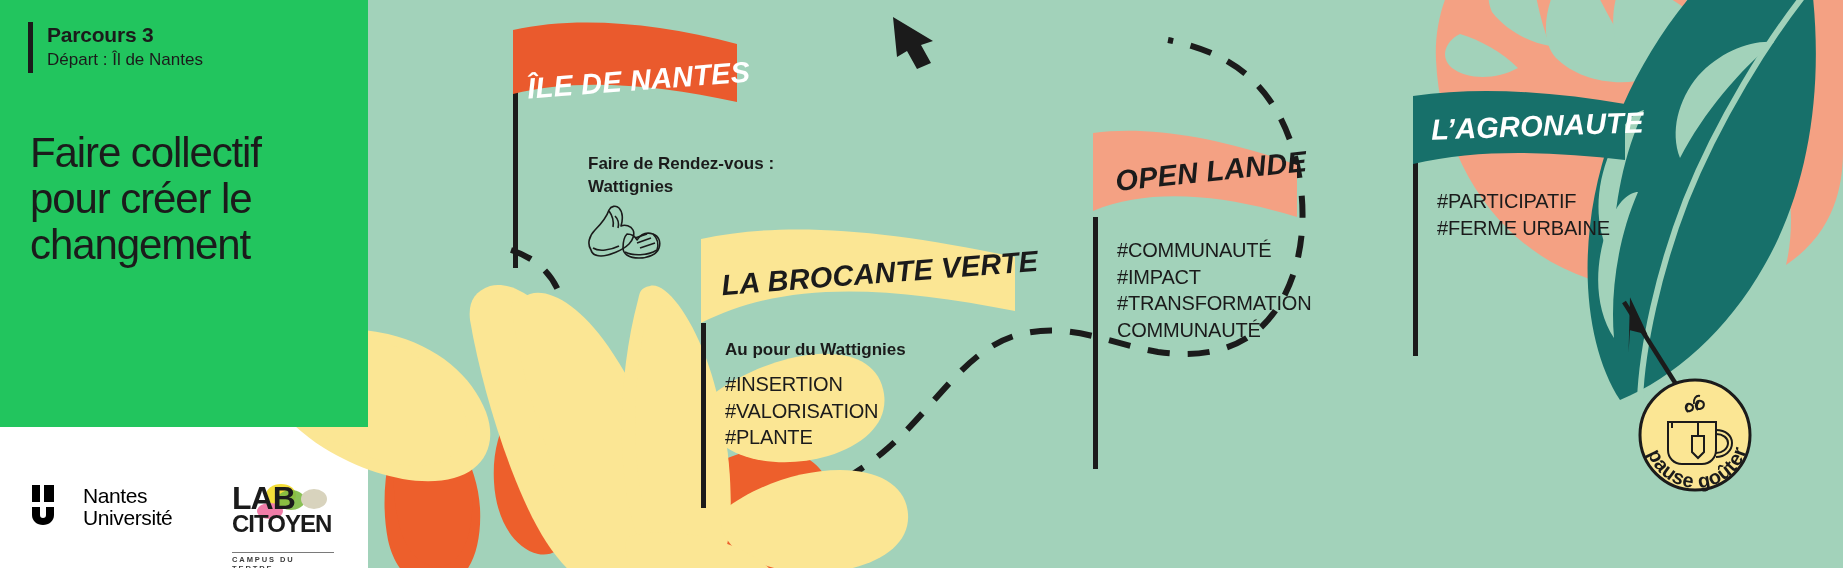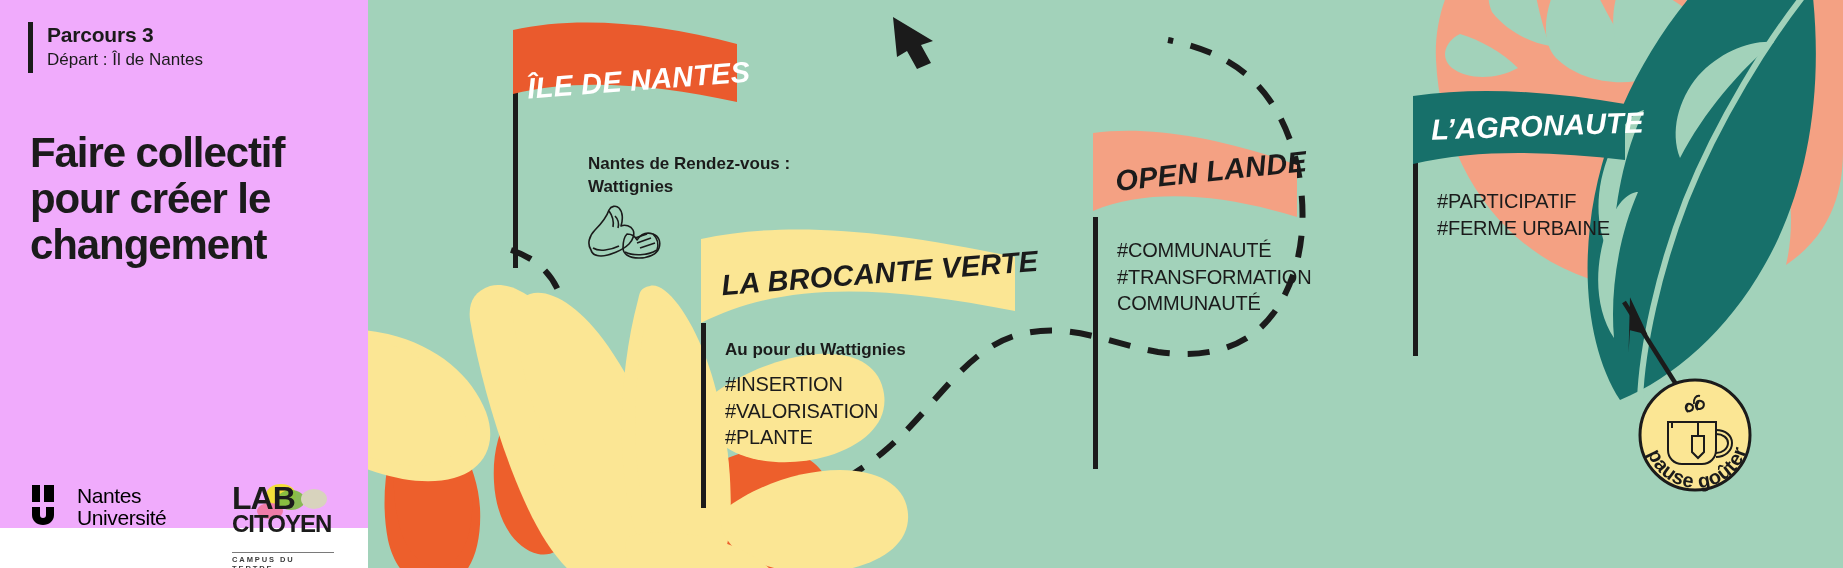--- a/index.html
+++ b/index.html
@@ -13,22 +13,22 @@
     height: 568px;
     overflow: hidden;
     background: #ffffff;
     font-family: "Liberation Sans", sans-serif;
   }
 
   
   #left-panel {
     position: absolute;
     left: 0; top: 0;
-    width: 368px; height: 528px;
-    background: #f0abfc;
+    width: 368px; height: 427px;
+    background: #22c55e;
     z-index: 40;
   }
   #parcours-block {
     position: absolute;
     left: 28px; top: 22px;
     padding-left: 14px;
     border-left: 5px solid #1b1b1b;
   }
   #parcours-label {
     font-size: 21px;
@@ -43,33 +43,33 @@
     font-weight: normal;
     color: #1b1b1b;
     line-height: 1.45;
     white-space: nowrap;
   }
   #headline {
     position: absolute;
     left: 30px; top: 130px;
     width: 320px;
     font-size: 42px;
-    font-weight: bold;
+    font-weight: normal;
     color: #1b1b1b;
     line-height: 1.10;
     letter-spacing: -1.1px;
   }
 
   
   #logo-nantes {
     position: absolute;
     left: 32px; top: 485px;
     display: flex;
     align-items: center;
-    gap: 1px;
+    gap: 7px;
   }
   #logo-nantes .mark { flex: 0 0 auto; }
   #logo-nantes .words {
     font-size: 21px;
     line-height: 1.07;
     color: #000;
     letter-spacing: -0.4px;
   }
   #logo-lab {
     position: absolute;
@@ -378,21 +378,21 @@
   </div>
 
   <div class="station" id="station-ile">
     <div class="pole"></div>
     <svg class="flag" width="240" height="110" viewBox="0 0 240 110">
       <path d="M8 12 C70 -2 150 4 232 26 L232 84 C150 66 70 60 8 76 Z" fill="#ea5a2d"></path>
     </svg>
     <div class="flag-text" id="st1-flagtext">ÎLE DE NANTES</div>
 
     <div class="subtitle" id="st1-sub">
-      <span>Nantes de Rendez-vous :</span><br>
+      <span>Faire de Rendez-vous :</span><br>
       <span>Wattignies</span>
     </div>
 
     <svg id="st1-shoe" width="78" height="58" viewBox="0 0 78 58">
       <g fill="none" stroke="#1b1b1b" stroke-width="1.6" stroke-linejoin="round">
         <path d="M6 46 C2 40 4 32 10 26 C16 20 22 12 24 6 C26 2 31 1 34 4
                  C38 8 38 16 36 22 C40 20 46 22 48 26 C50 30 48 36 44 40
                  C38 46 24 52 16 52 C10 52 7 50 6 46 Z"></path>
         <path d="M24 7 C27 11 29 17 28 23"></path>
         <path d="M30 12 C33 15 34 20 33 24"></path>
@@ -427,20 +427,21 @@
 
   <div class="station" id="station-open">
     <div class="pole"></div>
     <svg class="flag" width="220" height="110" viewBox="0 0 220 110">
       <path d="M8 8 C66 0 140 14 212 40 L212 92 C140 70 66 62 8 86 Z" fill="#f4a183"></path>
     </svg>
     <div class="flag-text" id="st3-flagtext">OPEN LANDE</div>
 
     <div class="tags" id="st3-tags">
       <div>#COMMUNAUTÉ</div>
+      <div>#IMPACT</div>
       <div>#TRANSFORMATION</div>
       <div>COMMUNAUTÉ</div>
     </div>
   </div>
 
   <div class="station" id="station-agro">
     <div class="pole"></div>
     <svg class="flag" width="228" height="100" viewBox="0 0 228 100">
       <path d="M8 10 C76 0 150 6 220 18 L220 74 C150 66 76 62 8 78 Z" fill="#17706a"></path>
     </svg>

